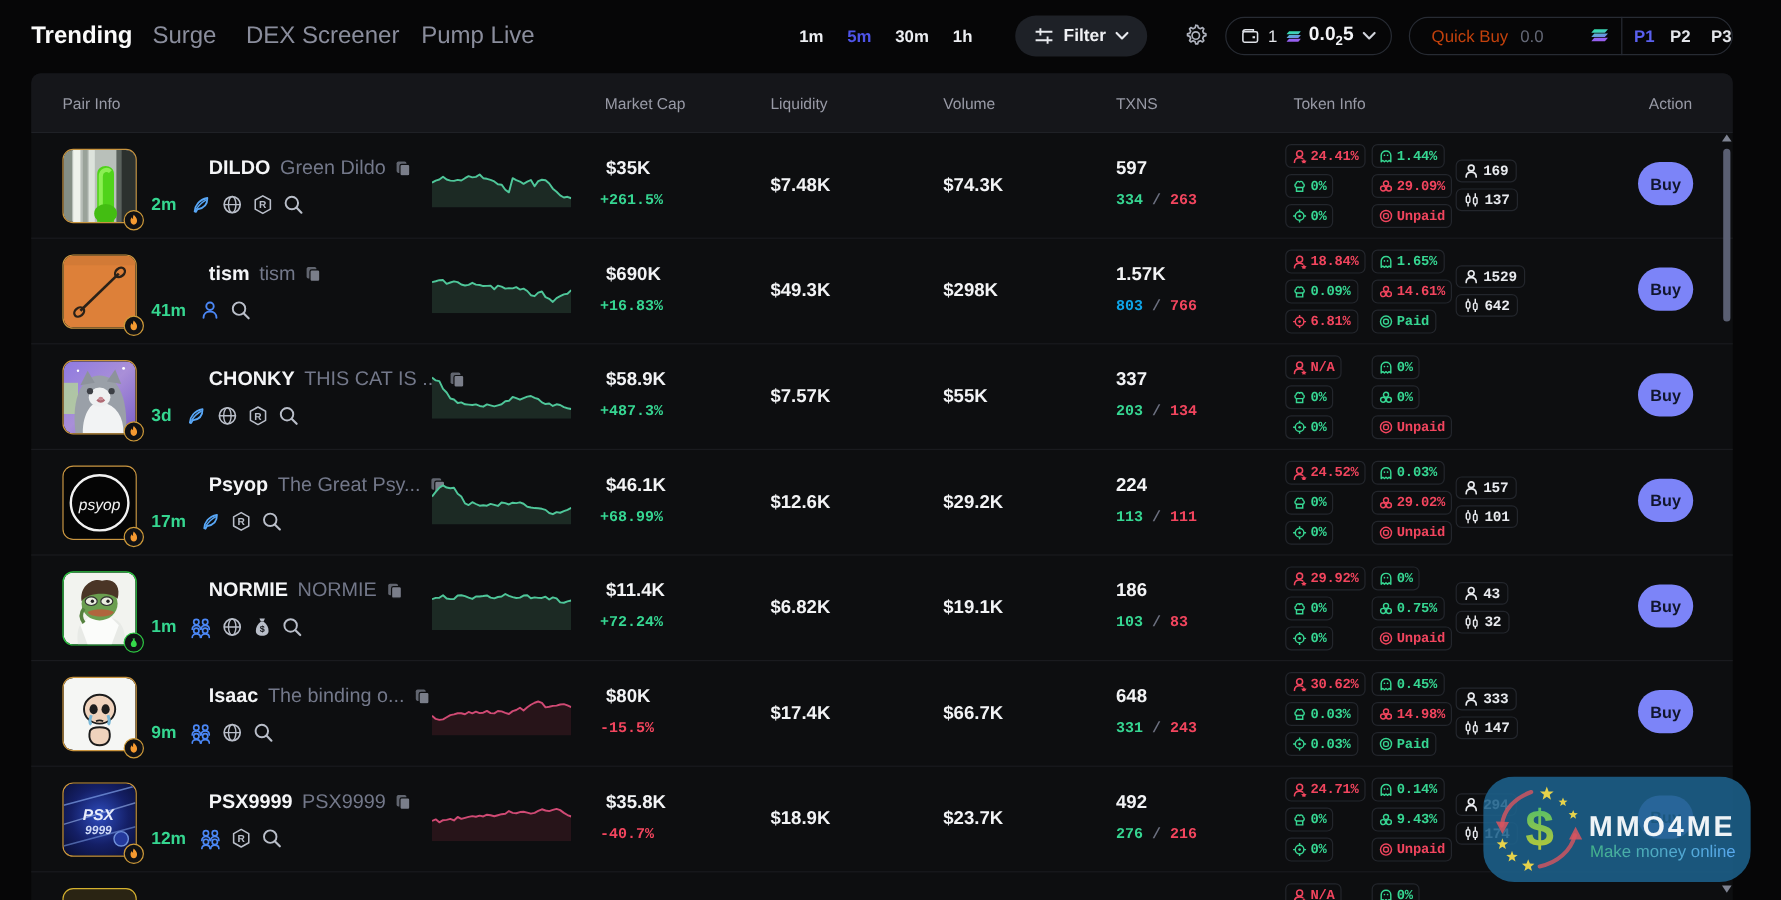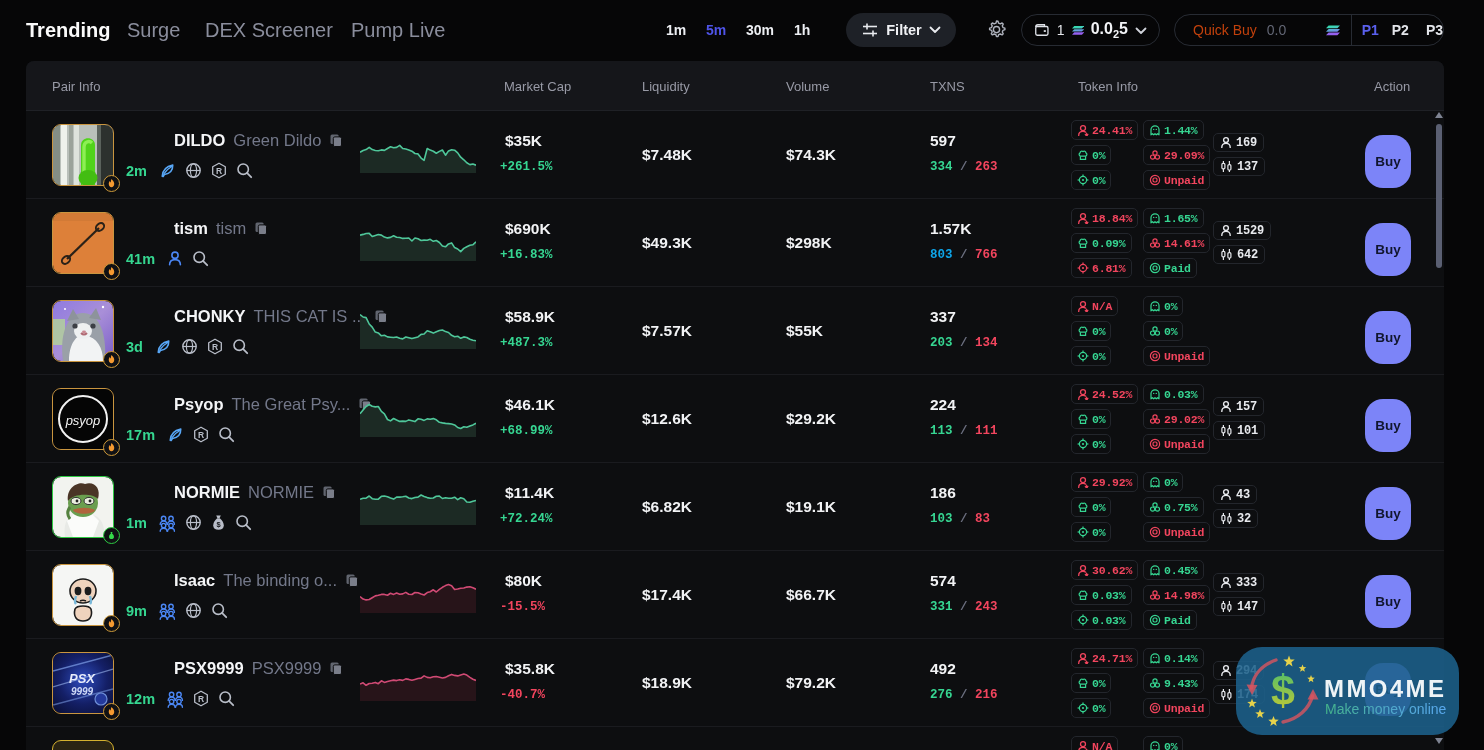--- a/index.html
+++ b/index.html
@@ -43,21 +43,21 @@
 .mc .v{position:absolute;top:21px;left:5px;white-space:nowrap;}
 .mc .p{position:absolute;top:49px;left:0;font-family:"Liberation Mono",monospace;font-size:12.5px;font-weight:700;white-space:nowrap;}
 .liq{position:absolute;left:616px;top:35px;}
 .vol{position:absolute;left:760px;top:35px;}
 .txns{position:absolute;left:904px;top:0;}
 .txns .v{position:absolute;top:21px;left:0;}
 .txns .bs{position:absolute;top:49px;left:0;font-family:"Liberation Mono",monospace;font-size:12.5px;font-weight:700;white-space:nowrap;}
 .txns .sl{color:#6c7080;}
 .tbadge{position:absolute;height:20px;display:flex;align-items:center;gap:3px;padding:0 5px;border:1px solid #23262c;border-radius:5px;font-family:"Liberation Mono",monospace;font-size:11.5px;font-weight:700;background:#0d0e10;white-space:nowrap;letter-spacing:-0.2px;}
 .hpill{position:absolute;height:19px;display:flex;align-items:center;gap:4px;padding:0 6px;border:1px solid #23262c;border-radius:5px;color:#e8eaee;font-family:"Liberation Mono",monospace;font-size:12px;font-weight:700;background:#0d0e10;letter-spacing:-0.2px;}
-.buy{position:absolute;left:1339px;top:24px;width:46px;height:53px;border-radius:18px;background:#7c84f8;color:#11162e;font-size:13.5px;font-weight:700;display:flex;align-items:center;justify-content:center;}
+.buy{position:absolute;left:1339px;top:24px;width:46px;height:36px;border-radius:18px;background:#7c84f8;color:#11162e;font-size:13.5px;font-weight:700;display:flex;align-items:center;justify-content:center;}
 
 #sb-thumb{position:absolute;left:1436px;top:124px;width:6px;height:144px;border-radius:3px;background:#5a5f72;}
 .sb-ar{position:absolute;left:1434.5px;width:0;height:0;border-left:4.5px solid transparent;border-right:4.5px solid transparent;}
 
 #wm{position:absolute;left:1236px;top:647px;width:223px;height:88px;}
 </style></head><body>
 <div id="page">
 <div class="nav" id="brand" style="left:26px">Trending</div>
     <div class="nav nl" style="left:127px">Surge</div>
     <div class="nav nl" style="left:205px">DEX Screener</div>
@@ -852,21 +852,21 @@
             <polygon points="0.0,38 0.0,21.5 3.1,24.1 6.1,24.9 9.2,24.5 12.2,22.7 15.3,20.9 18.3,20.3 21.4,19.4 24.4,19.4 27.5,20.2 30.5,18.3 33.6,19.4 36.6,18.0 39.7,19.3 42.7,18.9 45.8,17.4 48.8,19.3 51.9,19.5 54.9,17.5 58.0,17.8 61.1,19.0 64.1,20.0 67.2,17.6 70.2,16.7 73.3,14.8 76.3,17.0 79.4,14.4 82.4,12.3 85.5,10.6 88.5,9.6 91.6,10.7 94.6,14.5 97.7,14.0 100.7,13.2 103.8,13.0 106.8,12.1 109.9,11.8 112.9,12.8 116.0,14.2 116.0,38" fill="#271419"></polygon>
             <polyline points="0.0,21.5 3.1,24.1 6.1,24.9 9.2,24.5 12.2,22.7 15.3,20.9 18.3,20.3 21.4,19.4 24.4,19.4 27.5,20.2 30.5,18.3 33.6,19.4 36.6,18.0 39.7,19.3 42.7,18.9 45.8,17.4 48.8,19.3 51.9,19.5 54.9,17.5 58.0,17.8 61.1,19.0 64.1,20.0 67.2,17.6 70.2,16.7 73.3,14.8 76.3,17.0 79.4,14.4 82.4,12.3 85.5,10.6 88.5,9.6 91.6,10.7 94.6,14.5 97.7,14.0 100.7,13.2 103.8,13.0 106.8,12.1 109.9,11.8 112.9,12.8 116.0,14.2" fill="none" stroke="#d04a74" stroke-width="1.6" stroke-linejoin="round"></polyline>
           </svg></div>
         <div class="mc">
           <div class="v">$80K</div>
           <div class="p" style="color:#f2455e">-15.5%</div>
         </div>
         <div class="liq">$17.4K</div>
         <div class="vol">$66.7K</div>
         <div class="txns">
-          <div class="v">574</div>
+          <div class="v">648</div>
           <div class="bs"><span style="color:#36d692">331</span><span class="sl"> / </span><span style="color:#f2455e">243</span></div>
         </div>
         <div class="tbadge" style="left:1045px;top:9px;color:#f2455e">
           <svg width="12" height="12" viewBox="0 0 12 12" style="flex:0 0 auto;">
             <circle cx="6" cy="4.1" r="2.5" fill="none" stroke="#f2455e" stroke-width="1.3"></circle>
             <path d="M1.7 11.4 C1.7 8.8 3.6 7.4 6 7.4 C7 7.4 7.9 7.6 8.6 8.1" fill="none" stroke="#f2455e" stroke-width="1.3" stroke-linecap="round"></path>
             <path d="M9.6 8.2 l.75 1.5 1.65.24-1.2 1.17.28 1.65-1.48-.78-1.48.78.28-1.65-1.2-1.17 1.65-.24z" fill="#f2455e"></path>
           </svg>
           <span>30.62%</span>
         </div>
@@ -988,21 +988,21 @@
         </div>
         <div class="chart"><svg width="116" height="38" viewBox="0 0 116 38" style="">
             <polygon points="0.0,38 0.0,21.1 3.1,19.8 6.1,22.3 9.2,20.5 12.2,20.2 15.3,19.4 18.3,20.7 21.4,17.8 24.4,19.4 27.5,18.5 30.5,17.7 33.6,17.1 36.6,17.6 39.7,16.7 42.7,17.4 45.8,15.9 48.8,16.4 51.9,17.2 54.9,16.4 58.0,15.5 61.1,15.1 64.1,12.9 67.2,14.4 70.2,14.7 73.3,13.7 76.3,13.5 79.4,14.2 82.4,15.0 85.5,14.4 88.5,12.8 91.6,11.4 94.6,12.4 97.7,12.9 100.7,11.9 103.8,11.1 106.8,12.1 109.9,14.4 112.9,16.2 116.0,17.4 116.0,38" fill="#271419"></polygon>
             <polyline points="0.0,21.1 3.1,19.8 6.1,22.3 9.2,20.5 12.2,20.2 15.3,19.4 18.3,20.7 21.4,17.8 24.4,19.4 27.5,18.5 30.5,17.7 33.6,17.1 36.6,17.6 39.7,16.7 42.7,17.4 45.8,15.9 48.8,16.4 51.9,17.2 54.9,16.4 58.0,15.5 61.1,15.1 64.1,12.9 67.2,14.4 70.2,14.7 73.3,13.7 76.3,13.5 79.4,14.2 82.4,15.0 85.5,14.4 88.5,12.8 91.6,11.4 94.6,12.4 97.7,12.9 100.7,11.9 103.8,11.1 106.8,12.1 109.9,14.4 112.9,16.2 116.0,17.4" fill="none" stroke="#d04a74" stroke-width="1.6" stroke-linejoin="round"></polyline>
           </svg></div>
         <div class="mc">
           <div class="v">$35.8K</div>
           <div class="p" style="color:#f2455e">-40.7%</div>
         </div>
         <div class="liq">$18.9K</div>
-        <div class="vol">$79.2K</div>
+        <div class="vol">$23.7K</div>
         <div class="txns">
           <div class="v">492</div>
           <div class="bs"><span style="color:#36d692">276</span><span class="sl"> / </span><span style="color:#f2455e">216</span></div>
         </div>
         <div class="tbadge" style="left:1045px;top:9px;color:#f2455e">
           <svg width="12" height="12" viewBox="0 0 12 12" style="flex:0 0 auto;">
             <circle cx="6" cy="4.1" r="2.5" fill="none" stroke="#f2455e" stroke-width="1.3"></circle>
             <path d="M1.7 11.4 C1.7 8.8 3.6 7.4 6 7.4 C7 7.4 7.9 7.6 8.6 8.1" fill="none" stroke="#f2455e" stroke-width="1.3" stroke-linecap="round"></path>
             <path d="M9.6 8.2 l.75 1.5 1.65.24-1.2 1.17.28 1.65-1.48-.78-1.48.78.28-1.65-1.2-1.17 1.65-.24z" fill="#f2455e"></path>
           </svg>

